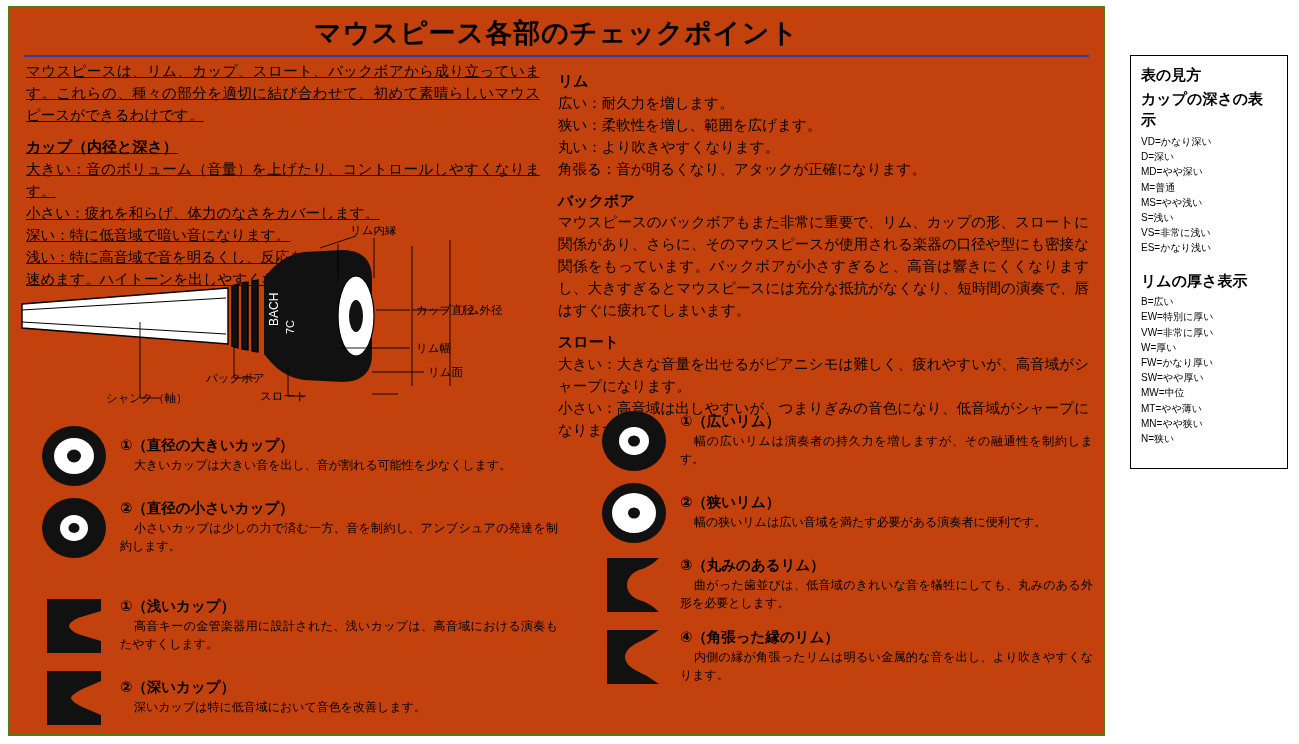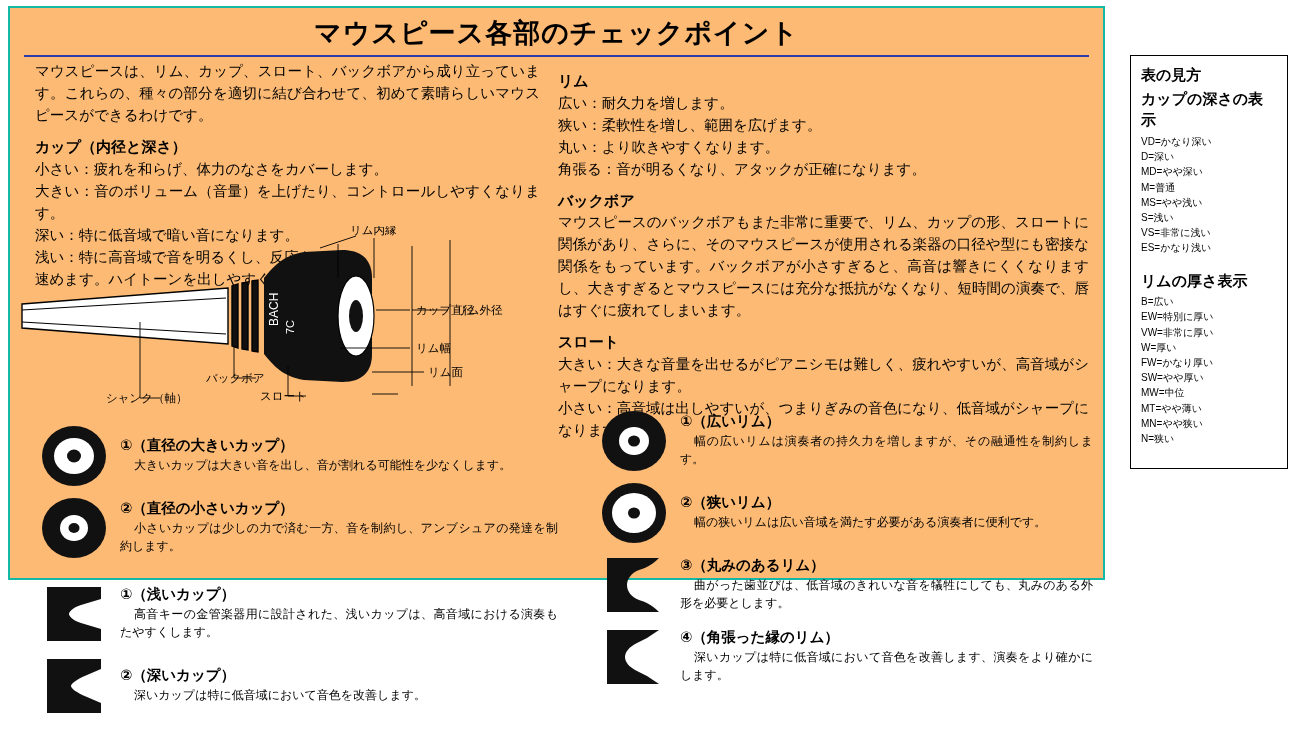--- a/index.html
+++ b/index.html
@@ -16,23 +16,23 @@
   }
   .page {
     position: relative;
     width: 1299px; height: 744px;
   }
 
   
   .main-panel {
     position: absolute;
     left: 8px; top: 6px;
-    width: 1097px; height: 574px;
-    border: 2px solid #14b8a6;
-    background: #fdba74;
+    width: 1097px; height: 730px;
+    border: 2px solid #4d7c0f;
+    background: #c2410c;
   }
 
   .doc-title {
     text-align: center;
     font-size: 27px;
     font-weight: bold;
     letter-spacing: 1px;
     margin-top: 10px;
     line-height: 1.15;
   }
@@ -42,21 +42,22 @@
   }
 
   
   .cols {
     position: absolute;
     top: 52px; left: 0; right: 0;
     display: flex;
   }
   .col-left {
     width: 540px;
-    padding: 0 10px 0 25px;
+    padding: 0 10px 0 16px;
+    text-decoration: underline;
   }
   .col-right {
     width: 553px;
     padding: 0 14px 0 8px;
   }
   p.body {
     margin: 0;
     font-size: 14.5px;
     line-height: 1.52;
     text-align: justify;
@@ -112,21 +113,21 @@
   .list-left {
     position: absolute;
     left: 18px; top: 415px;
     width: 530px;
   }
   .list-right {
     position: absolute;
     left: 578px; top: 400px;
     width: 505px;
   }
-  .gap-block { margin-top: 22px; }
+  .gap-block { margin-top: 34px; }
 
   
   .legend {
     position: absolute;
     left: 1130px; top: 55px;
     width: 158px; height: 414px;
     border: 1px solid #000;
     background: #fff;
     padding: 8px 10px;
   }
@@ -162,22 +163,22 @@
 
     <div class="doc-title">マウスピース各部のチェックポイント</div>
     <div class="title-rule"></div>
 
     <div class="cols">
 
       <div class="col-left">
         <p class="body">マウスピースは、リム、カップ、スロート、バックボアから成り立っています。これらの、種々の部分を適切に結び合わせて、初めて素晴らしいマウスピースができるわけです。</p>
 
         <h3 class="sec">カップ（内径と深さ）</h3>
+        <p class="body">大きい：音のボリューム（音量）を上げたり、コントロールしやすくなります。</p>
         <p class="body">小さい：疲れを和らげ、体力のなさをカバーします。</p>
-        <p class="body">大きい：音のボリューム（音量）を上げたり、コントロールしやすくなります。</p>
         <p class="body">深い：特に低音域で暗い音になります。</p>
         <p class="body">浅い：特に高音域で音を明るくし、反応を</p>
         <p class="body">速めます。ハイトーンを出しやすくなります。</p>
       </div>
 
       <div class="col-right">
         <h3 class="sec tight">リム</h3>
         <p class="body">広い：耐久力を増します。</p>
         <p class="body">狭い：柔軟性を増し、範囲を広げます。</p>
         <p class="body">丸い：より吹きやすくなります。</p>
@@ -355,21 +356,21 @@
       </div>
 
       <div class="icon-row">
         <div class="icon-cell">
           <svg width="66" height="62" viewBox="0 0 66 62">
             <path d="M6,4 L58,4 L46,12 L36,17 C28,21 24,26 24,31 C24,36 28,41 36,45 L46,50 L58,58 L6,58 Z" fill="#111"></path>
           </svg>
         </div>
         <div class="icon-text">
           <p class="icon-title">④（角張った縁のリム）</p>
-          <p class="icon-desc">深いカップは特に低音域において音色を改善します、演奏をより確かにします。</p>
+          <p class="icon-desc">内側の縁が角張ったリムは明るい金属的な音を出し、より吹きやすくなります。</p>
         </div>
       </div>
     </div>
 
   </div>
 
   <div class="legend">
     <h4>表の見方</h4>
     <p class="sub">カップの深さの表示</p>
     <ul>

